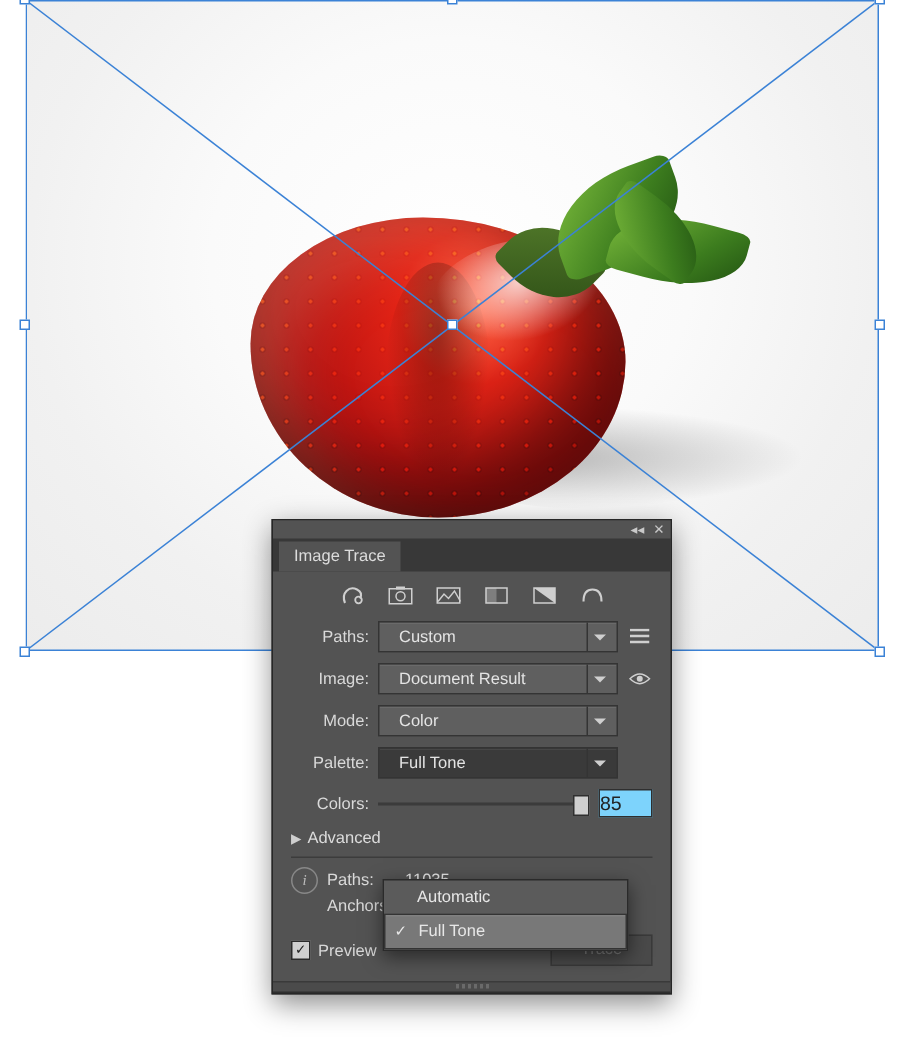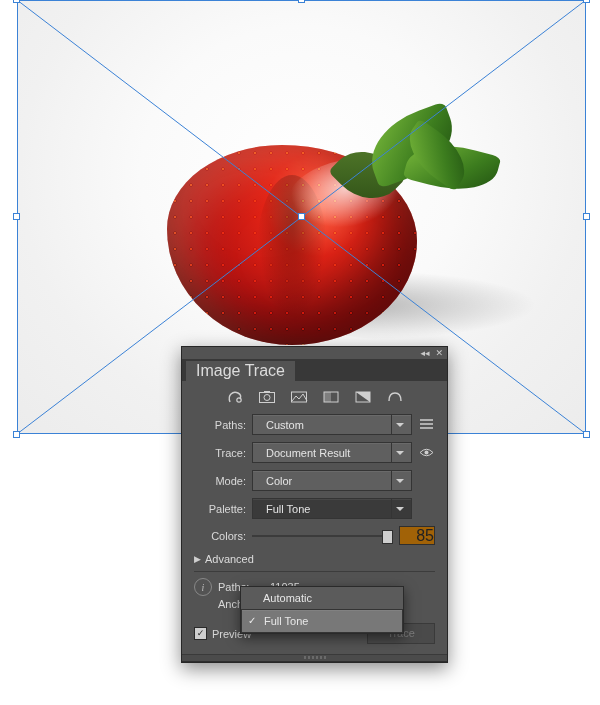--- a/index.html
+++ b/index.html
@@ -20,49 +20,49 @@
   .leaf{position:absolute;background:linear-gradient(135deg,#7fbf3e 0%,#3c7c1e 60%,#1e4d10 100%);border-radius:70% 10% 70% 10%}
   .l1{left:200px;top:0;width:90px;height:60px;transform:rotate(-20deg)}
   .l2{left:240px;top:30px;width:90px;height:45px;transform:rotate(15deg)}
   .l3{left:170px;top:35px;width:60px;height:50px;transform:rotate(45deg);background:linear-gradient(135deg,#557d2c,#2c4d15)}
   .l4{left:250px;top:5px;width:40px;height:70px;transform:rotate(-55deg)}
   
   .panel{position:absolute;left:181px;top:346px;width:265px;background:#535353;border:1px solid #272727;box-shadow:0 6px 18px rgba(0,0,0,.45);font-size:11px}
   .tabbar{height:12px;background:#535353;display:flex;justify-content:flex-end;align-items:center;padding:0 4px;gap:6px}
   .tabbar .glyph{font-size:9px;color:#c9c9c9;cursor:pointer}
   .tabrow{background:#383838;display:flex;align-items:flex-end;height:22px;padding-left:4px}
-  .tab{background:#535353;color:#dcdcdc;height:20px;line-height:20px;padding:0 10px;font-size:16px}
+  .tab{background:#535353;color:#dcdcdc;height:20px;line-height:20px;padding:0 10px;font-size:11px}
   .iconrow{display:flex;justify-content:center;gap:14px;padding:9px 0 10px}
   .iconrow .ic{width:18px;height:14px;color:#cfcfcf;display:flex;align-items:center;justify-content:center}
   .iconrow svg{width:18px;height:14px;display:block}
   .form{padding:0 12px 6px}
   .row{display:flex;align-items:center;margin-bottom:7px}
   .lab{width:52px;text-align:right;color:#d9d9d9;font-size:11px;margin-right:6px}
   .sel{flex:1;height:19px;background:#5f5f5f;border:1px solid #343434;box-shadow:inset 0 1px 0 rgba(255,255,255,.07);display:flex;align-items:center;padding:0 13px;color:#e4e4e4;position:relative}
   .sel.open{background:#3a3a3a}
   .sel .arr{position:absolute;right:4px;top:0;bottom:0;width:15px;border-left:1px solid #343434;display:flex;align-items:center;justify-content:center}
   .sel .arr:before{content:"";border-left:4px solid transparent;border-right:4px solid transparent;border-top:4px solid #cfcfcf}
   .iconbtn{width:17px;height:17px;margin-left:6px;display:flex;align-items:center;justify-content:center;color:#cfcfcf}
   .slider-row{display:flex;align-items:center;margin-bottom:8px}
   .slider-track{flex:1;height:14px;position:relative;margin-right:6px}
   .slider-track:before{content:"";position:absolute;left:0;right:0;top:6px;height:2px;background:#3b3b3b}
   .slider-thumb{position:absolute;right:0;top:1px;width:9px;height:12px;background:#cfcfcf;border:1px solid #2f2f2f}
-  .numbox{width:34px;height:17px;background:#a16207;color:#222;border:1px solid #2f2f2f;text-align:right;line-height:17px;font-size:16px}
+  .numbox{width:34px;height:17px;background:#7dd3fc;color:#222;border:1px solid #2f2f2f;text-align:left;line-height:17px;font-size:13px}
   .adv{display:flex;align-items:center;color:#dcdcdc;margin:4px 0 6px}
   .adv .tri{margin-right:4px;font-size:9px;color:#cfcfcf}
   .sep{height:1px;background:#3c3c3c;margin:3px 0 6px}
   .stats .row{margin-bottom:2px}
   .stats .lab{width:58px}
   .stats .val{color:#e2e2e2}
   .info-ic{width:16px;height:16px;border:1px solid #888;border-radius:50%;color:#bcbcbc;display:flex;align-items:center;justify-content:center;font-size:10px;margin-right:6px;font-style:italic;font-family:Georgia,serif}
   .footer{display:flex;align-items:center;justify-content:space-between;padding:5px 12px 10px}
   .cb{width:11px;height:11px;border:1px solid #2a2a2a;background:#cfcfcf;margin-right:5px;display:inline-flex;align-items:center;justify-content:center;color:#222;font-size:9px;line-height:1}
   .tracebtn{width:66px;height:19px;border:1px solid #3a3a3a;background:#4a4a4a;color:#7d7d7d;text-align:center;line-height:18px;font-size:11px}
   
-  .dd{position:absolute;left:58px;top:172px;width:162px;background:#5b5b5b;border:1px solid #2a2a2a;box-shadow:0 4px 12px rgba(0,0,0,.5)}
+  .dd{position:absolute;left:73px;top:172px;width:162px;background:#5b5b5b;border:1px solid #2a2a2a;box-shadow:0 4px 12px rgba(0,0,0,.5)}
   .dd .opt{height:22px;display:flex;align-items:center;padding-left:22px;color:#e7e7e7;font-size:11px;position:relative}
   .dd .opt.sel{background:#787878}
   .dd .opt .chk{position:absolute;left:6px;top:5px;color:#eaeaea;font-size:10px}
   .drag{height:6px;background:#4b4b4b;border-top:1px solid #3a3a3a;border-bottom:1px solid #2e2e2e;position:relative}
   .drag:before{content:"";position:absolute;left:50%;top:1px;width:22px;height:3px;margin-left:-11px;background:repeating-linear-gradient(90deg,#6a6a6a 0 2px,transparent 2px 4px)}
 </style>
 </head>
 <body>
 <div class="stage">
 
@@ -153,21 +153,21 @@
             <span>Custom</span>
             <span class="arr"></span>
           </div>
       <div class="iconbtn">
             <svg width="13" height="11" viewBox="0 0 13 11">
               <path d="M0 1h13M0 5h13M0 9h13" stroke="currentColor" stroke-width="1.6"></path>
             </svg>
           </div>
     </div>
     <div class="row">
-      <div class="lab">Trace:</div>
+      <div class="lab">Image:</div>
       <div class="sel">
             <span>Document Result</span>
             <span class="arr"></span>
           </div>
       <div class="iconbtn">
             <svg width="15" height="11" viewBox="0 0 15 11">
               <path d="M1 5.5 Q7.5 -1 14 5.5 Q7.5 12 1 5.5Z" fill="none" stroke="currentColor"></path>
               <circle cx="7.5" cy="5.5" r="2" fill="currentColor"></circle>
             </svg>
           </div>

